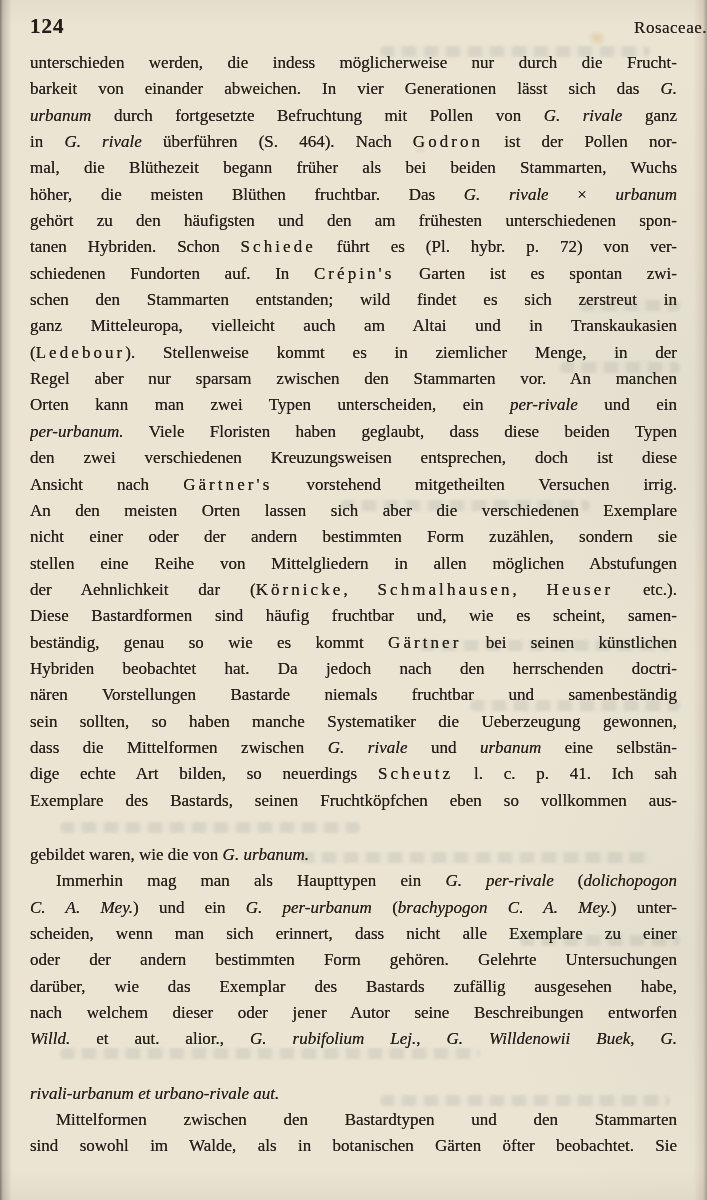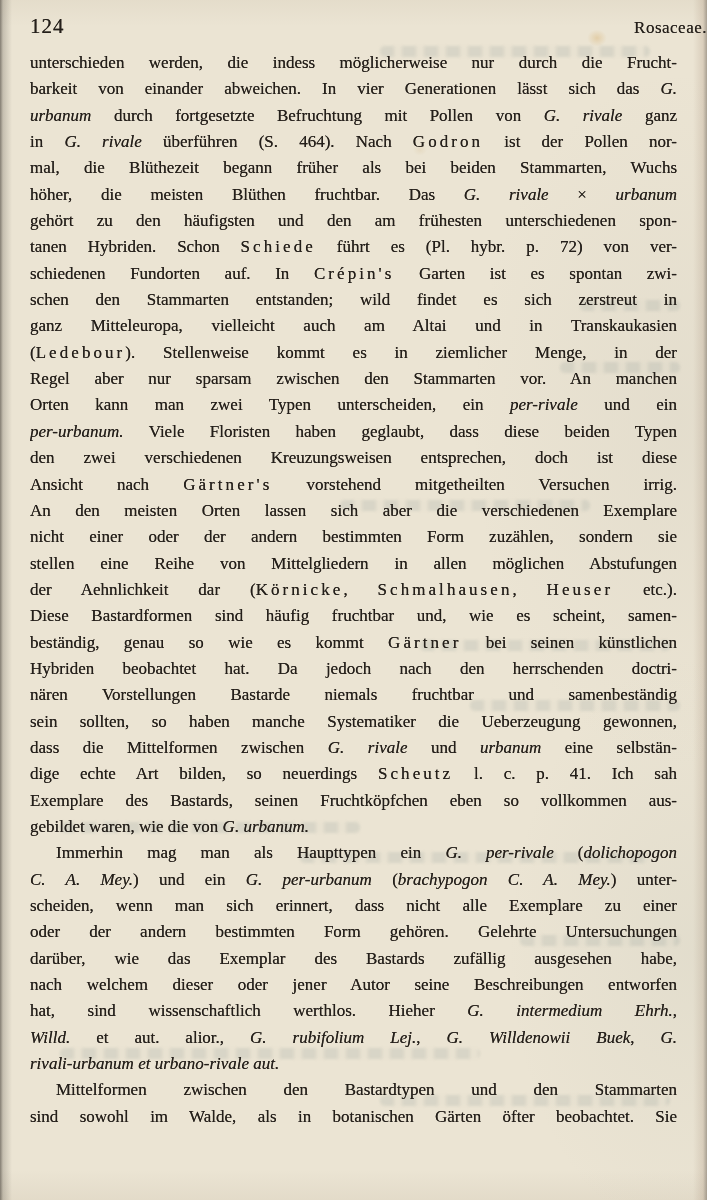--- a/index.html
+++ b/index.html
@@ -26,38 +26,38 @@
   
   .ghost{
     position:absolute;height:11px;border-radius:5px;
     background:repeating-linear-gradient(90deg, rgba(105,125,125,0.14) 0 14px, rgba(105,125,125,0.02) 14px 22px);
     filter:blur(1.6px);
     pointer-events:none;
   }
   #header{position:absolute;top:12px;left:0;right:0;height:30px;}
   #pagenum{
     position:absolute;left:30px;top:2px;
-    font-size:21px;font-weight:normal;letter-spacing:1px;
+    font-size:21px;font-weight:bold;letter-spacing:1px;
     text-shadow:0 0 0.5px rgba(36,31,26,0.9);
   }
   #runtitle{
     position:absolute;left:0;right:0;top:6px;text-align:right;
     font-size:17px;letter-spacing:0.5px;
     text-shadow:0 0 0.4px rgba(36,31,26,0.8);
   }
   #text-block{
     position:absolute;top:50px;left:30px;width:647px;
   }
   .line{
     height:26.35px;line-height:26.35px;font-size:17px;
     text-align:justify;text-align-last:justify;
     overflow:hidden;white-space:normal;
     text-shadow:0 0 0.5px rgba(36,31,26,0.85);
   }
-  .line.endline{text-align-last:left;}
+  .line.endline{text-align-last:left;margin-top:28px;}
   .line.indent{padding-left:26px;}
   .it{font-style:italic;}
   .sp{letter-spacing:0.18em;}
 </style>
 </head>
 <body>
 
 <div id="page">
 
   <div class="ghost" style="top:46px;left:380px;width:270px;"></div>
@@ -107,20 +107,19 @@
       <div class="line"><span>dass die Mittelformen zwischen </span><span class="it">G. rivale</span><span> und </span><span class="it">urbanum</span><span> eine selbstän-</span></div>
       <div class="line"><span>dige echte Art bilden, so neuerdings </span><span class="sp">Scheutz</span><span> l. c. p. 41.  Ich sah</span></div>
       <div class="line"><span>Exemplare des Bastards, seinen Fruchtköpfchen eben so vollkommen aus-</span></div>
       <div class="line endline"><span>gebildet waren, wie die von </span><span class="it">G. urbanum.</span></div>
       <div class="line indent"><span>Immerhin mag man als Haupttypen ein </span><span class="it">G. per-rivale</span><span> (</span><span class="it">dolichopogon</span></div>
       <div class="line"><span class="it">C. A. Mey.</span><span>) und ein </span><span class="it">G. per-urbanum</span><span> (</span><span class="it">brachypogon C. A. Mey.</span><span>) unter-</span></div>
       <div class="line"><span>scheiden, wenn man sich erinnert, dass nicht alle Exemplare zu einer</span></div>
       <div class="line"><span>oder der andern bestimmten Form gehören.  Gelehrte Untersuchungen</span></div>
       <div class="line"><span>darüber, wie das Exemplar des Bastards zufällig ausgesehen habe,</span></div>
       <div class="line"><span>nach welchem dieser oder jener Autor seine Beschreibungen entworfen</span></div>
-      <div class="line"><span>hat, sind wissenschaftlich werthlos.  Hieher </span><span class="it">G. intermedium Ehrh.</span><span>,</span></div>
       <div class="line"><span class="it">Willd.</span><span> et aut. alior., </span><span class="it">G. rubifolium Lej.</span><span>, </span><span class="it">G. Willdenowii Buek</span><span>, </span><span class="it">G.</span></div>
       <div class="line endline"><span class="it">rivali-urbanum et urbano-rivale aut.</span></div>
       <div class="line indent"><span>Mittelformen zwischen den Bastardtypen und den Stammarten</span></div>
       <div class="line"><span>sind sowohl im Walde, als in botanischen Gärten öfter beobachtet.  Sie</span></div>
     </div>
 
 </div>
 
 </body></html>

